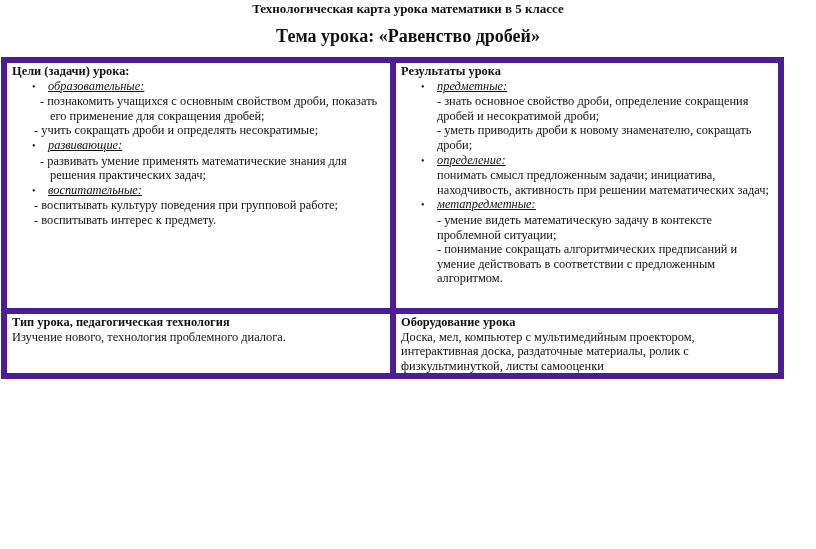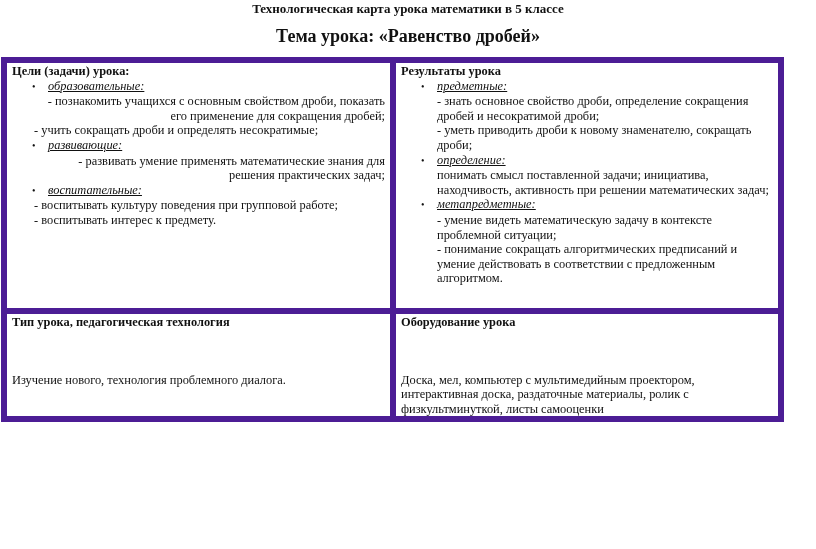--- a/index.html
+++ b/index.html
@@ -78,28 +78,26 @@
     text-decoration: underline;
     text-decoration-thickness: 1px;
   }
   .left-item {
     padding-left: 30px;
     text-indent: -8px;
   }
   .left-item.wrap {
     padding-left: 38px;
     text-indent: -10px;
-    text-align: right;
   }
   .right-item {
     padding-left: 36px;
   }
   .cell-text {
     display: block;
-    margin-top: 43px;
   }
 </style>
 </head>
 <body>
 
 <div class="title">Технологическая карта урока математики в 5 классе</div>
 <div class="subtitle">Тема урока: «Равенство дробей»</div>
 
 <table class="plan-table">
   <tbody>
@@ -144,21 +142,21 @@
         </div>
         <div class="right-item">- знать основное свойство дроби, определение сокращения дробей и несократимой дроби;</div>
         <div class="right-item">- уметь приводить дроби к новому знаменателю, сокращать дроби;</div>
       </div>
 
       <div class="goal-group">
         <div class="bullet-line">
           <span class="bullet">•</span>
           <span class="bullet-label">определение:</span>
         </div>
-        <div class="right-item">понимать смысл поставленной задачи; инициатива, находчивость, активность при решении математических задач;</div>
+        <div class="right-item">понимать смысл предложенным задачи; инициатива, находчивость, активность при решении математических задач;</div>
       </div>
 
       <div class="goal-group">
         <div class="bullet-line">
           <span class="bullet">•</span>
           <span class="bullet-label">метапредметные:</span>
         </div>
         <div class="right-item">- умение видеть математическую задачу в контексте проблемной ситуации;</div>
         <div class="right-item">- понимание сокращать алгоритмических предписаний и умение действовать в соответствии с предложенным алгоритмом.</div>
       </div>

